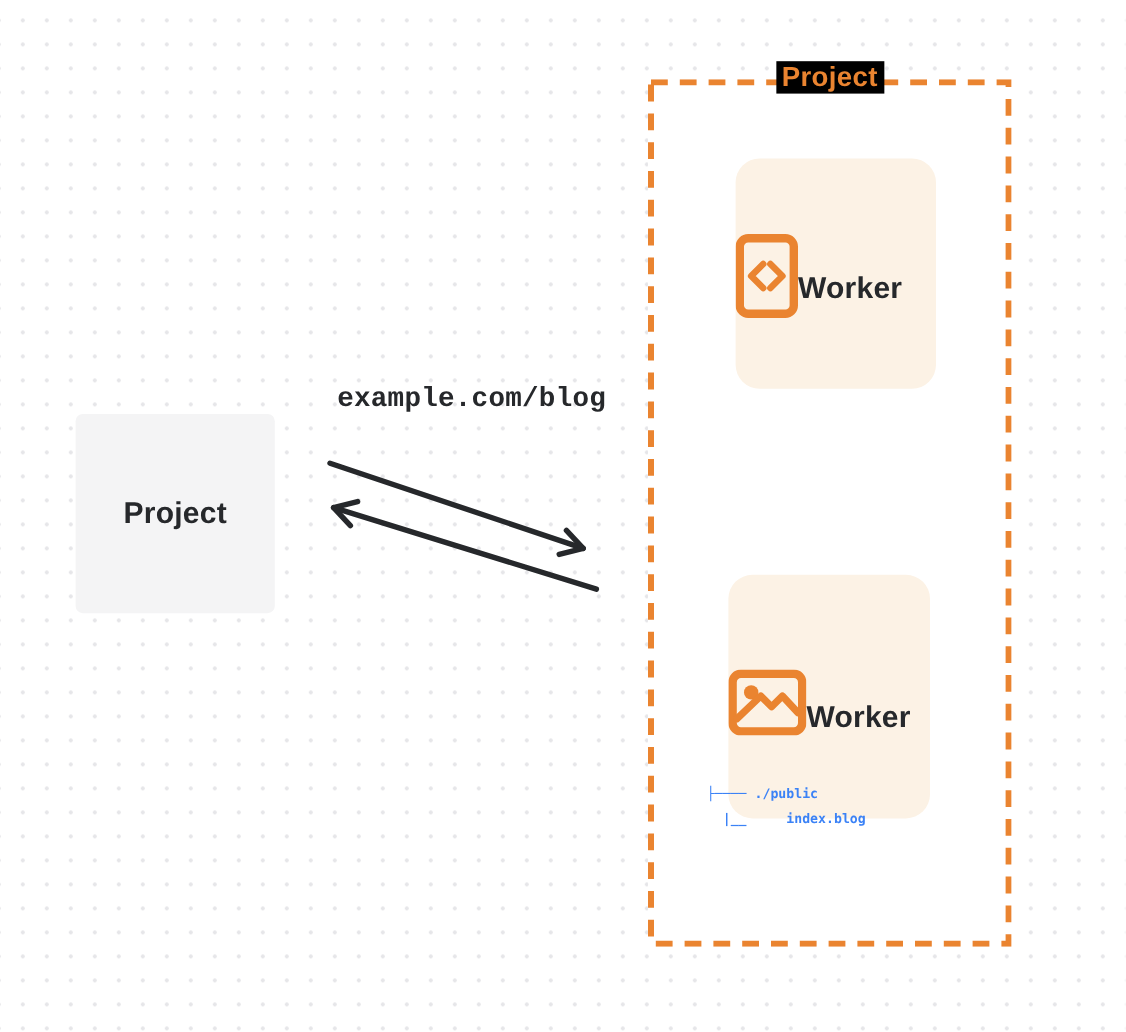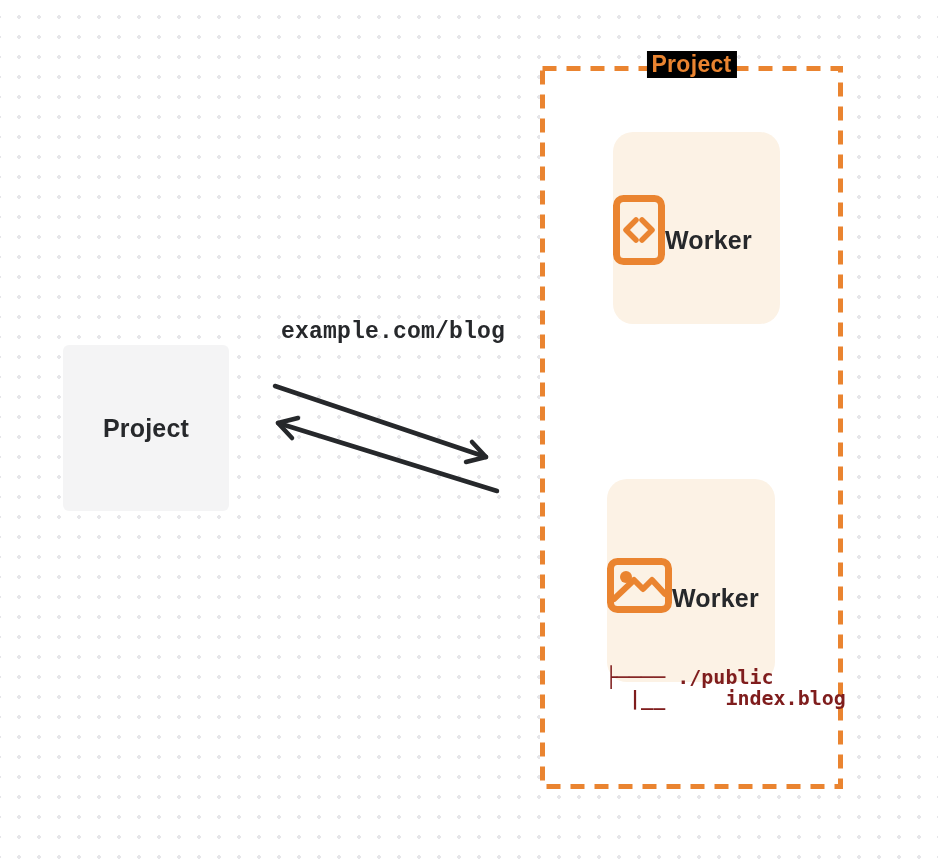--- a/index.html
+++ b/index.html
@@ -111,26 +111,26 @@
     font-size: 25px;
     font-weight: 700;
     color: #26282b;
     letter-spacing: 0.2px;
   }
   
   .file-tree {
     position: absolute;
     left: 49px;
     top: 585px;
-    margin: 16px;
+    margin: 0;
     font-family: "DejaVu Sans Mono", monospace;
-    font-size: 20px;
+    font-size: 11px;
     font-weight: 700;
     line-height: 21px;
-    color: #7f1d1d;
+    color: #3b82f6;
     white-space: pre;
   }
 </style>
 </head>
 <body>
 
 <div class="canvas">
 
   <svg class="arrows" width="938" height="860" viewBox="0 0 938 860">
     <g stroke="#26282b" stroke-width="4.5" fill="none" stroke-linecap="round" stroke-linejoin="round">

